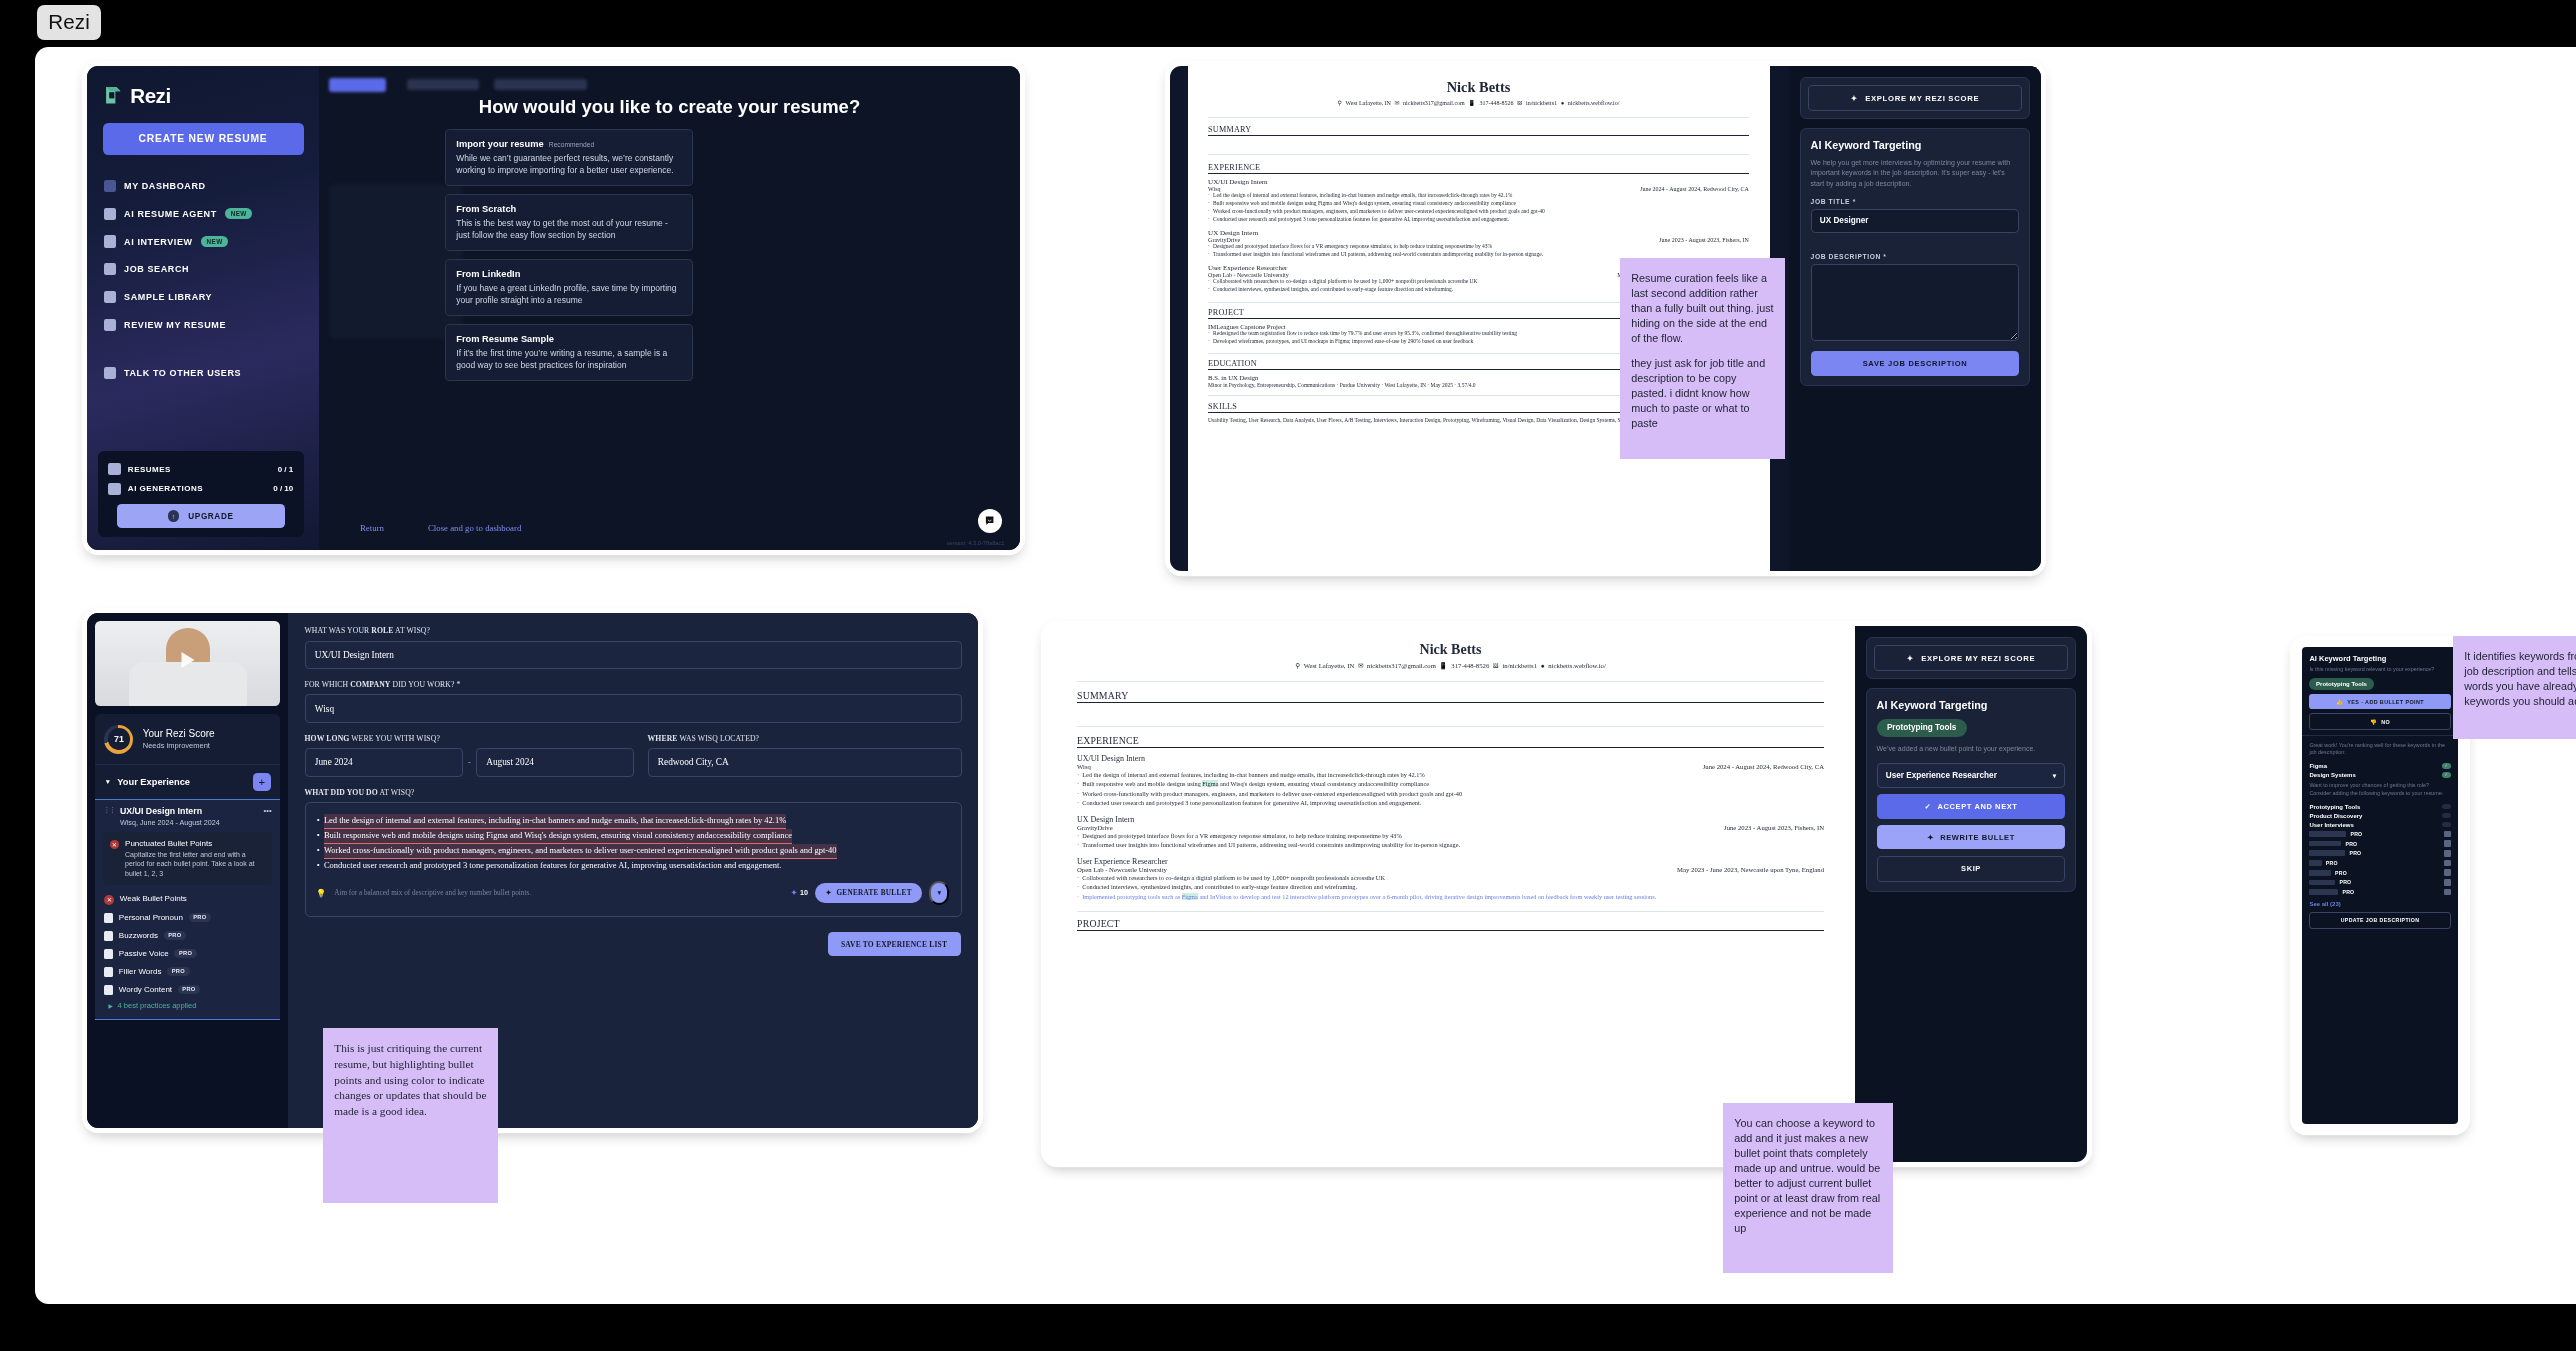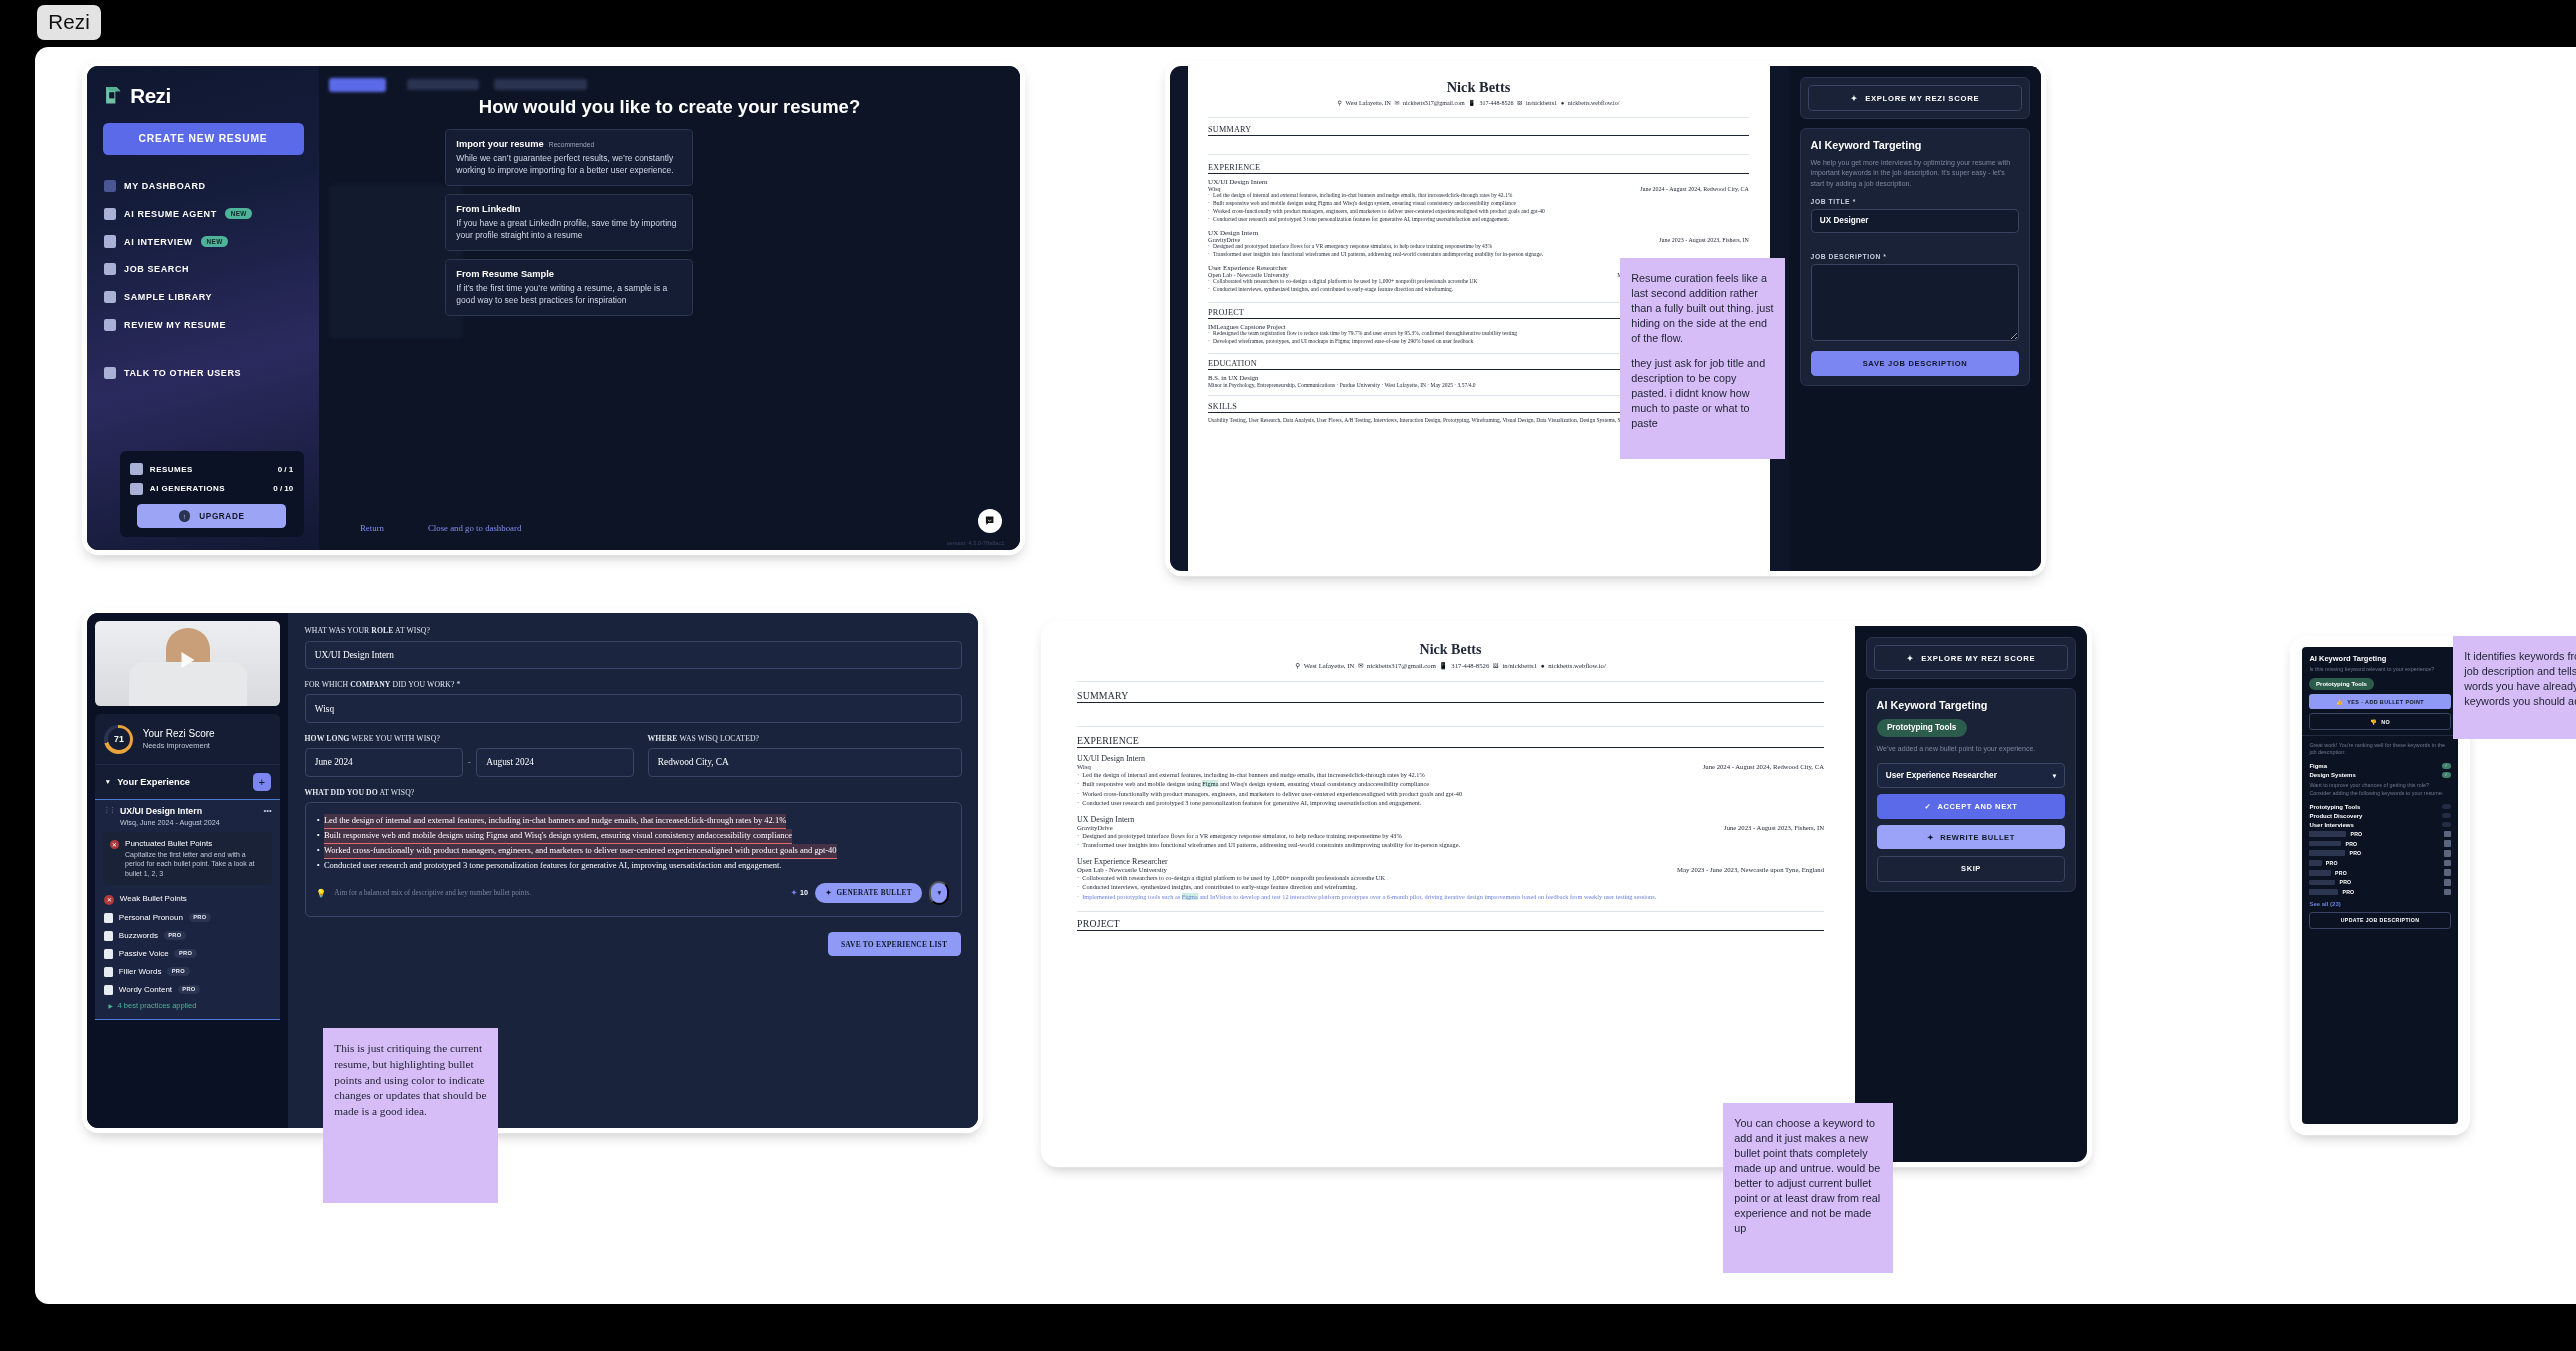--- a/index.html
+++ b/index.html
@@ -27,21 +27,21 @@
   .brand-txt{ color:#fff; font-size:20.6px; font-weight:bold; letter-spacing:-0.5px;}
   .cta{ width:100%; background:#5b6ae8; color:#fff; border:none; border-radius:5.2px;
      font-size:10.3px; font-weight:bold; letter-spacing:0.8px; padding:10.3px 0; margin-bottom:17.5px; font-family:inherit;}
   .nav-item{ display:flex; align-items:center; gap:8.2px; padding:7.7px 1px; }
   .nav-ico{ width:12.4px;height:12.4px; border-radius:2.1px; background:#aab1d6; flex:0 0 auto;}
   .nav-ico.blue{ background:#4a5691; }
   .nav-lbl{ color:#fff; font-size:9px; font-weight:bold; letter-spacing:0.6px; white-space:nowrap;}
   .pill-new{ background:#4db39a; color:#0b2b22; font-size:6.4px; font-weight:bold;
      padding:2.1px 5.7px; border-radius:10.3px; letter-spacing:0.4px;}
   .nav-gap{ height:20.6px; }
-  .usage{ position:absolute; left:33px; right:15.5px; bottom:13.4px; background:#0b1226;
+  .usage{ position:absolute; left:11px; right:15.5px; bottom:13.4px; background:#0b1226;
      border-radius:6.2px; padding:8.2px 7.2px;}
   .usage-row{ display:flex; align-items:center; gap:7.2px; padding:3.6px 3.1px;}
   .usage-lbl{ color:#fff; font-size:8px; font-weight:bold; letter-spacing:0.5px; flex:1;}
   .usage-val{ color:#fff; font-size:8px; font-weight:bold;text-align:right;}
   .upgrade{ display:flex; align-items:center; justify-content:center; gap:9px;
      background:#9ba4f5; color:#101526; border:none; border-radius:4.6px; font-size:8.2px;
      font-weight:bold; letter-spacing:0.6px; padding:6.7px 0; width:88%; margin:5.2px auto 0; font-family:inherit;}
   .upg-dot{ width:11.3px;height:11.3px;border-radius:50%;background:#2b3355;color:#cfd4ff;
      font-size:6.7px; display:flex;align-items:center;justify-content:center;}
 
@@ -289,20 +289,26 @@
       <div class="opts">
         <div class="opt">
           <div class="opt-h">
             <span>Import your resume</span>
             <span class="opt-rec">Recommended</span>
           </div>
           <div class="opt-b">While we can’t guarantee perfect results, we’re constantly working to improve importing for a better user experience.</div>
         </div>
         <div class="opt">
           <div class="opt-h">
+            <span>From Scratch</span>
+          </div>
+          <div class="opt-b">This is the best way to get the most out of your resume - just follow the easy flow section by section</div>
+        </div>
+        <div class="opt">
+          <div class="opt-h">
             <span>From LinkedIn</span>
           </div>
           <div class="opt-b">If you have a great LinkedIn profile, save time by importing your profile straight into a resume</div>
         </div>
         <div class="opt">
           <div class="opt-h">
             <span>From Resume Sample</span>
           </div>
           <div class="opt-b">If it’s the first time you’re writing a resume, a sample is a good way to see best practices for inspiration</div>
         </div>

